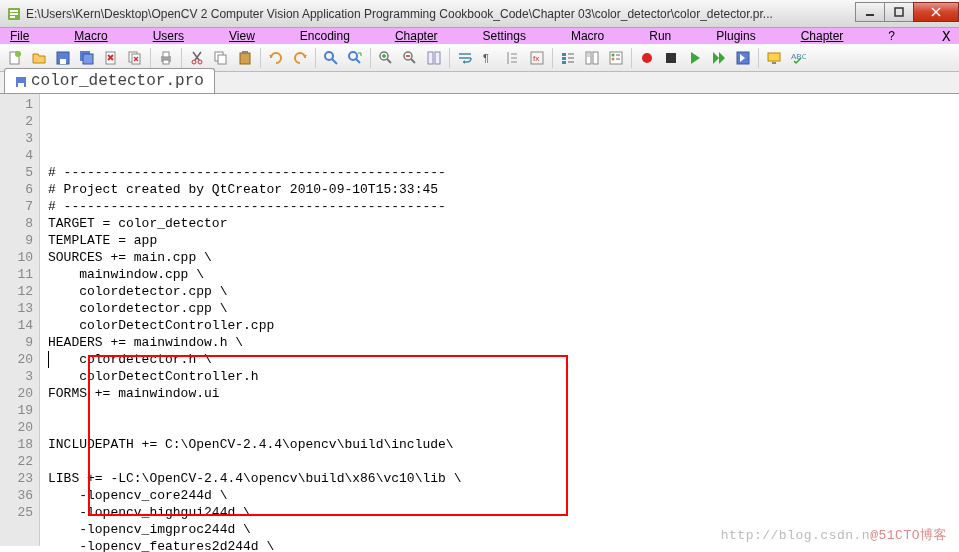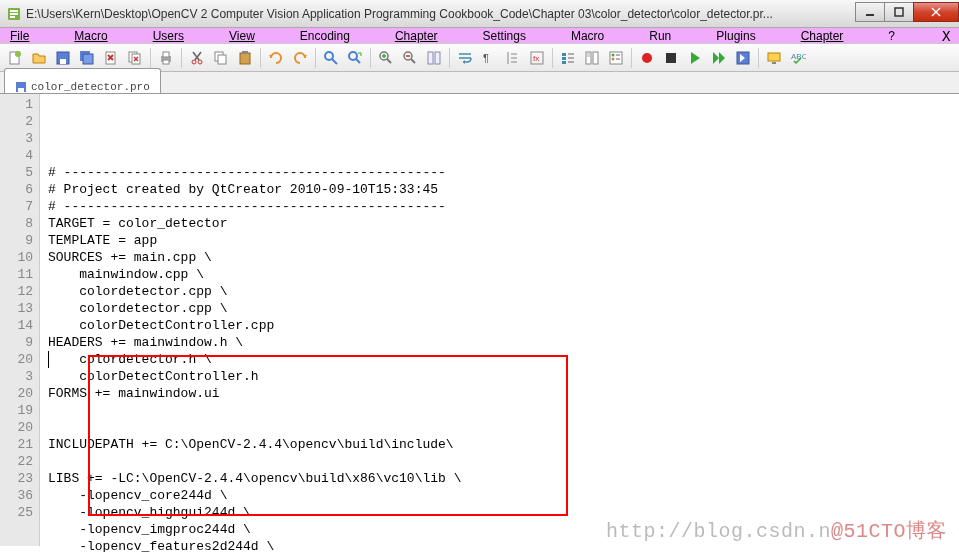--- a/index.html
+++ b/index.html
@@ -22,34 +22,34 @@
 .menubar .closex { margin-left: auto; padding: 2px 8px; font-family: monospace; font-size: 14px; cursor: pointer; }
 
 
 .toolbar { height: 28px; background: linear-gradient(to bottom, #fdfdfd, #e9e9e9); border-bottom: 1px solid #bbb; display: flex; align-items: center; padding: 0 4px; gap: 2px; }
 .tbtn { width: 22px; height: 22px; display: inline-flex; align-items: center; justify-content: center; cursor: pointer; border-radius: 2px; }
 .tbtn svg { width: 16px; height: 16px; }
 .tsep { width: 1px; height: 20px; background: #ccc; margin: 0 2px; }
 
 
 .tabbar { height: 22px; background: #f0f0f0; border-bottom: 1px solid #999; display: flex; align-items: flex-end; padding: 0 4px; }
-.tab { height: 20px; padding: 12px 10px; background: #fff; border: 1px solid #999; border-bottom: none; border-top-left-radius: 3px; border-top-right-radius: 3px; display: flex; align-items: flex-start; gap: 4px; font-size: 11px; font-family: "Courier New", monospace; color: #444; cursor: pointer; }
+.tab { height: 20px; padding: 12px 10px; background: #fff; border: 1px solid #999; border-bottom: none; border-top-left-radius: 3px; border-top-right-radius: 3px; display: flex; align-items: center; gap: 4px; font-size: 16px; font-family: "Courier New", monospace; color: #444; cursor: pointer; }
 .tab .ticon { width: 12px; height: 12px; }
 
 
 .editor { display: flex; height: calc(552px - 28px - 22px - 28px - 22px); font-family: "Courier New", monospace; font-size: 13px; line-height: 17px; position: relative; }
 .gutter { width: 40px; background: #e8e8e8; color: #888; text-align: right; padding: 2px 6px 2px 0; border-right: 1px solid #ccc; user-select: none; }
 .gutter div { height: 17px; }
 .code { flex: 1; padding: 2px 0 2px 8px; color: #000; position: relative; white-space: pre; }
 .code .line { height: 17px; }
 .code .cursor-line { position: absolute; left: 8px; top: calc(2px + 15 * 17px); height: 17px; width: 1px; border-left: 1px solid #000; }
 .redbox { position: absolute; border: 2px solid red; pointer-events: none; left: 48px; top: calc(2px + 15 * 17px + 4px); width: 480px; height: calc(9 * 17px + 8px); }
 
 
-.watermark { position: absolute; right: 12px; bottom: 8px; color: #bbb; font-family: "Courier New", monospace; font-size: 20px; letter-spacing: 0.5px; pointer-events: none; }
+.watermark { position: absolute; right: 12px; bottom: 8px; color: #bbb; font-family: "Courier New", monospace; font-size: 13px; letter-spacing: 0.5px; pointer-events: none; }
 </style>
 </head>
 <body>
 
 <div class="titlebar">
   <span class="icon">
     <svg viewBox="0 0 16 16">
         <rect x="2" y="2" width="12" height="12" fill="#7cb342" rx="1"></rect>
         <rect x="4" y="4" width="8" height="2" fill="#fff"></rect>
         <rect x="4" y="7" width="8" height="2" fill="#fff"></rect>
@@ -334,21 +334,21 @@
       <div>11</div>
       <div>12</div>
       <div>13</div>
       <div>14</div>
       <div>9</div>
       <div>20</div>
       <div>3</div>
       <div>20</div>
       <div>19</div>
       <div>20</div>
-      <div>21</div>
+      <div>18</div>
       <div>22</div>
       <div>23</div>
       <div>36</div>
       <div>25</div>
     </div>
   <div class="code" id="code">
     <div class="cursor-line"></div>
     <div class="redbox"></div>
   <div class="line"># -------------------------------------------------</div><div class="line"># Project created by QtCreator 2010-09-10T15:33:45</div><div class="line"># -------------------------------------------------</div><div class="line">TARGET = color_detector</div><div class="line">TEMPLATE = app</div><div class="line">SOURCES += main.cpp \</div><div class="line">    mainwindow.cpp \</div><div class="line">    colordetector.cpp \</div><div class="line">    colordetector.cpp \</div><div class="line">    colorDetectController.cpp</div><div class="line">HEADERS += mainwindow.h \</div><div class="line">    colordetector.h \</div><div class="line">    colorDetectController.h</div><div class="line">FORMS += mainwindow.ui</div><div class="line"></div><div class="line"></div><div class="line">INCLUDEPATH += C:\OpenCV-2.4.4\opencv\build\include\</div><div class="line"></div><div class="line">LIBS += -LC:\OpenCV-2.4.4\opencv\build\x86\vc10\lib \</div><div class="line">    -lopencv_core244d \</div><div class="line">    -lopencv_highgui244d \</div><div class="line">    -lopencv_imgproc244d \</div><div class="line">    -lopencv_features2d244d \</div></div>
 </div>

